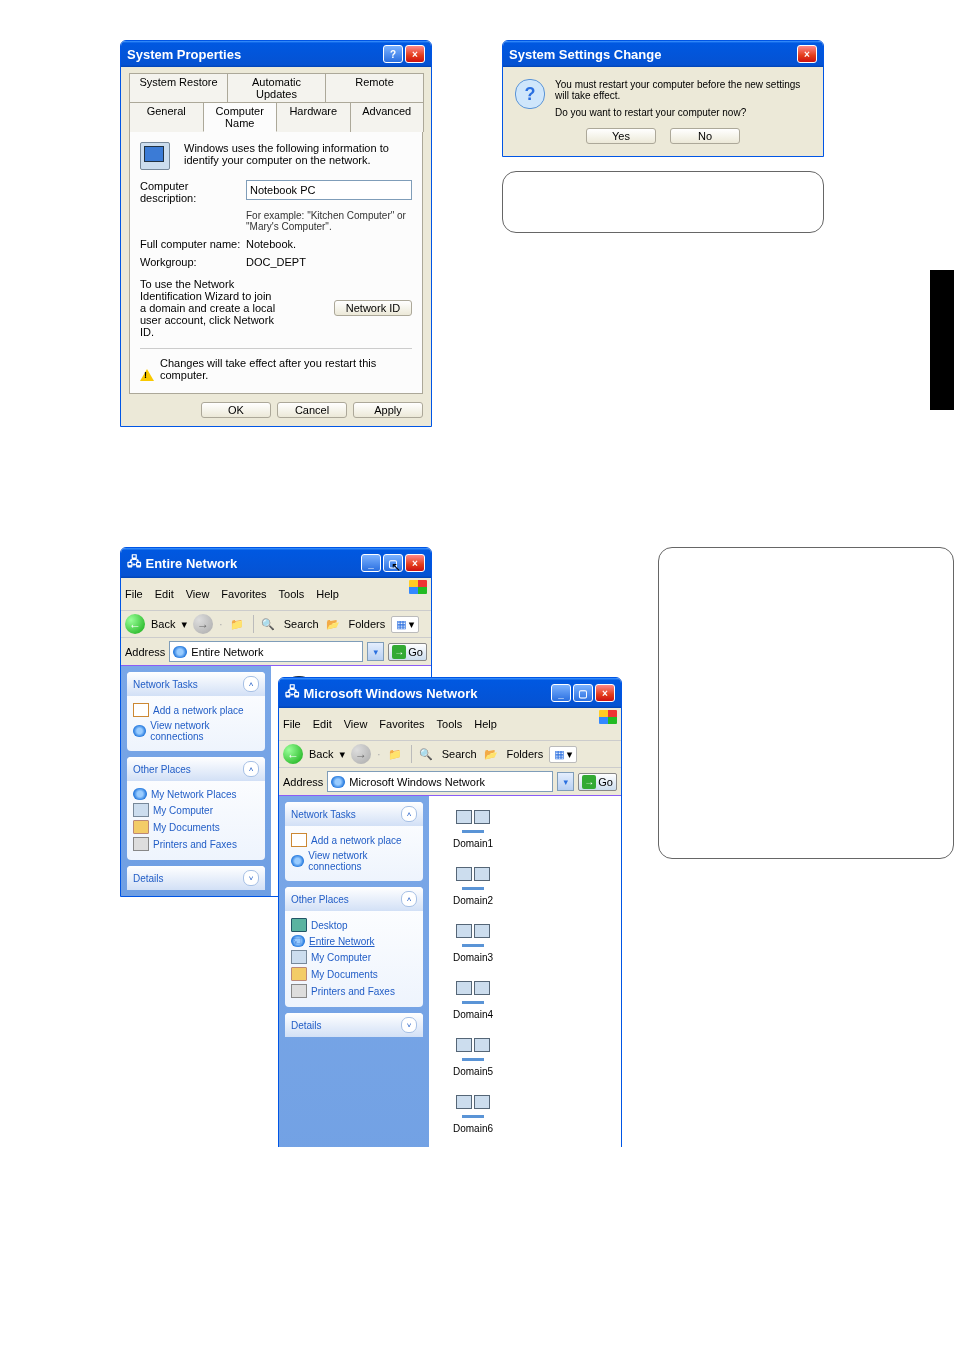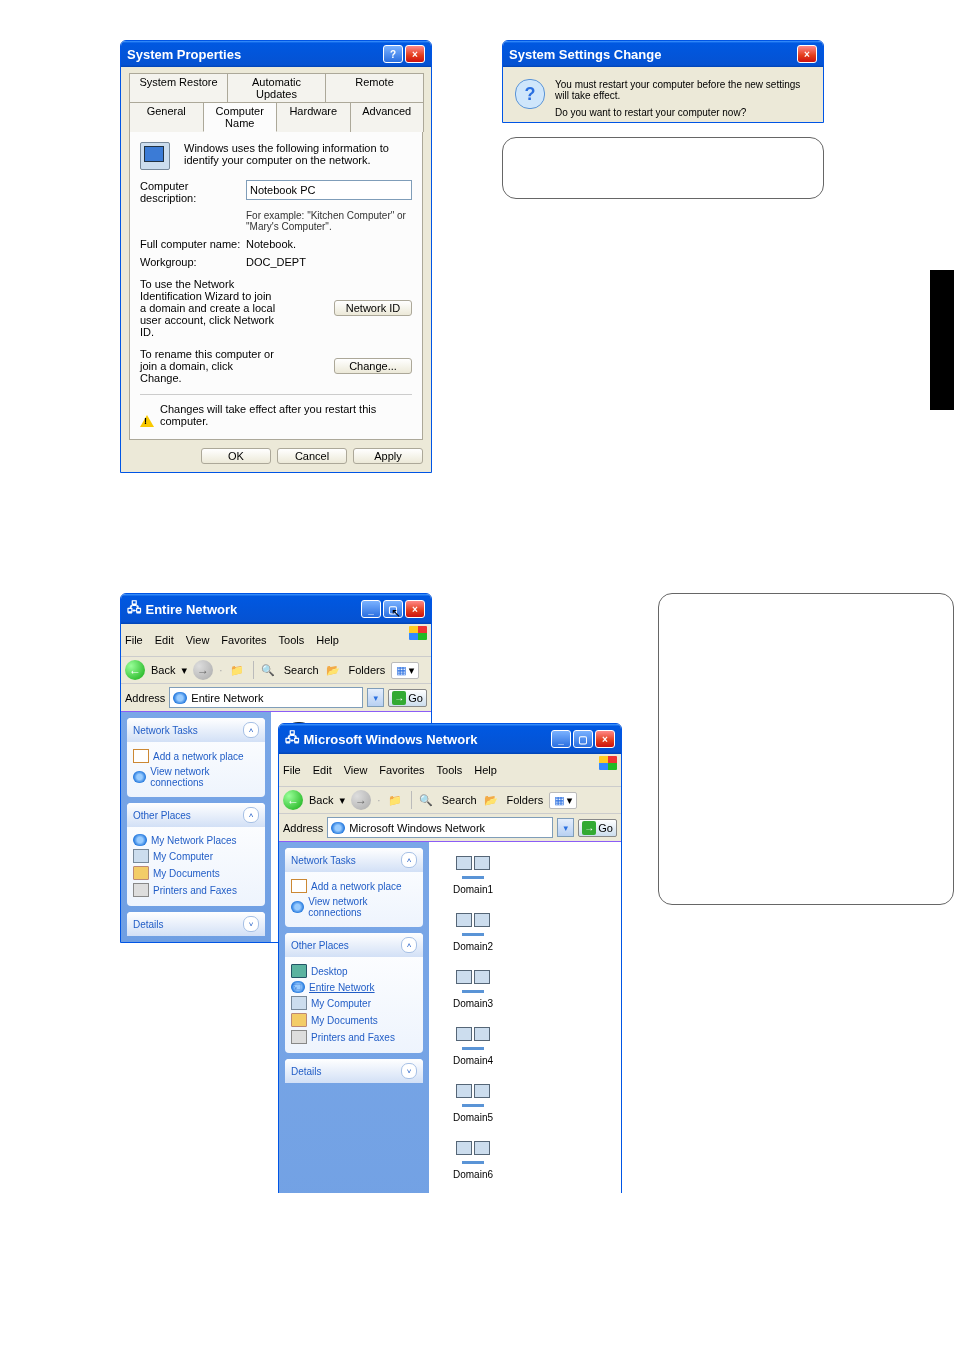--- a/index.html
+++ b/index.html
@@ -143,24 +143,20 @@
             <span>Notebook.</span>
           </div>
           <div class="inforow">
             <span class="lbl">Workgroup:</span>
             <span>DOC_DEPT</span>
           </div>
           <div style="display:flex; align-items:center; gap:10px; margin-top:10px;">
             <span style="flex:1">To use the Network Identification Wizard to join a domain and create a local user account, click Network ID.</span>
             <div class="xp-btn small">Network ID</div>
           </div>
-          <div style="display:flex; align-items:center; gap:10px; margin-top:10px;">
-            <span style="flex:1">To rename this computer or join a domain, click Change.</span>
-            <div class="xp-btn small">Change...</div>
-          </div>
           <div class="warn-row">
             <span class="warn-icon"></span>
             <span>Changes will take effect after you restart this computer.</span>
           </div>
         </div>
         <div class="footer-btns">
           <div class="xp-btn">OK</div>
           <div class="xp-btn">Cancel</div>
           <div class="xp-btn">Apply</div>
         </div>
@@ -174,20 +170,24 @@
           <div class="tctrl">
               <div class="tbtn close">×</div>
             </div>
         </div>
         <div class="msgbody">
           <div class="q-icon">?</div>
           <div style="font-size:10px;">
             <div>You must restart your computer before the new settings will take effect.</div>
             <div style="margin-top:6px;">Do you want to restart your computer now?</div>
           </div>
+        </div>
+        <div class="msg-btns">
+          <div class="xp-btn">Yes</div>
+          <div class="xp-btn">No</div>
         </div>
       </div>
       <div class="empty-box" style="margin-top:14px;"></div>
     </div>
   </div>
 
   <div class="row" style="align-items:flex-start;">
     <div class="stack" style="width:510px; height:420px;">
 
       <div class="win explorer">

